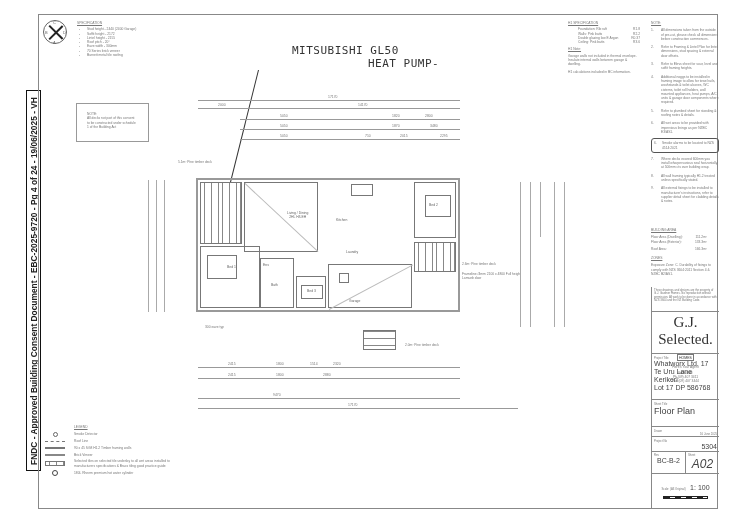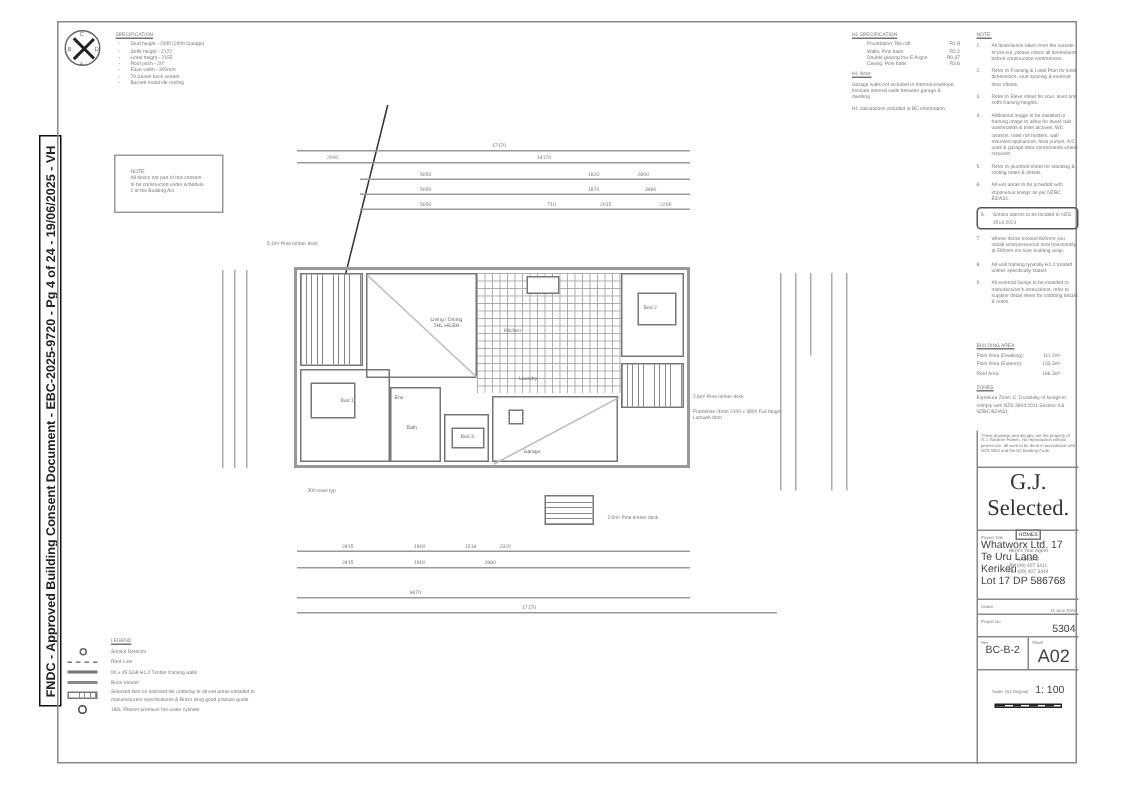--- a/index.html
+++ b/index.html
@@ -44,21 +44,21 @@
   .clspec .row { display: flex; justify-content: space-between; padding-left: 10px; }
   .areas { position: absolute; left: 651px; top: 228px; width: 68px; }
   .areas .h { text-decoration: underline; margin-bottom: 3px; }
   .areas .r { display: flex; justify-content: space-between; padding-right: 12px; }
   .tb { position: absolute; left: 651px; top: 287px; width: 68px; height: 222px; border-left: 1px solid #888; }
   .tb .blk { border-bottom: 1px solid #888; padding: 1.5px 2px; }
   .brand { font-family: "Liberation Serif", serif; font-size: 15px; color: #333; text-align: center; }
   .brand small { font-family: "Liberation Sans", sans-serif; font-size: 3.5px; border: 0.8px solid #777; padding: 0.5px 1px; vertical-align: middle; }
   .lbl { font-size: 2.8px; color: #777; }
   .val { font-size: 7px; color: #444; line-height: 8px; }
-  .big { font-size: 12px; color: #444; text-align: center; }
+  .big { font-size: 12px; color: #444; text-align: center; font-style: italic; }
   .legend { position: absolute; left: 44px; top: 425px; width: 150px; }
   .legend .h { text-decoration: underline; margin-bottom: 3px; }
   .legend .r { display: flex; align-items: center; margin-bottom: 2.5px; }
   .legend .sym { width: 22px; height: 4px; margin-right: 8px; display: flex; align-items: center; justify-content: center; }
   .scale-bar { height: 3px; width: 45px; margin: 2px auto; background: repeating-linear-gradient(90deg, #222 0 6px, #fff 6px 11px); border: 0.6px solid #222; }
 </style>
 </head>
 <body>
 
 <div class="page">
@@ -86,20 +86,24 @@
       <li>70 Series brick veneer</li>
       <li>Barnett metal tile roofing</li>
     </ul>
   </div>
 
   <div class="note-box tiny">
     <div>NOTE:</div>
     <div>All decks not part of this consent to be constructed under schedule 1 of the Building Act</div>
   </div>
 
+  <div class="hand">
+    <div>MITSUBISHI GL50</div>
+    <div class="l2">HEAT PUMP-</div>
+  </div>
   <div class="leader"></div>
 
   <div class="dim" style="left:198px;top:100px;width:262px">
       <span style="left:130px">17170</span>
     </div>
   <div class="dim" style="left:198px;top:108px;width:262px">
       <span style="left:20px">2000</span>
       <span style="left:160px">14170</span>
     </div>
   <div class="dim" style="left:240px;top:119px;width:220px">
@@ -263,20 +267,24 @@
       <div class="tiny" style="text-align:center">Ph (09) 407 3411</div>
       <div class="tiny" style="text-align:center">Fax (09) 407 3444</div>
     </div>
     <div class="blk" style="height:46px">
       <div class="lbl">Project Title</div>
       <div class="val">Whatworx Ltd. 17</div>
       <div class="val">Te Uru Lane</div>
       <div class="val">Kerikeri</div>
       <div class="val">Lot 17 DP 586768</div>
     </div>
+    <div class="blk" style="height:27px">
+      <div class="lbl">Sheet Title</div>
+      <div class="val" style="font-size:9px;line-height:11px">Floor Plan</div>
+    </div>
     <div class="blk" style="display:flex;justify-content:space-between;height:10px">
       <span class="lbl">Drawn</span>
       <span class="lbl" style="padding-top:3px">16 June 2025</span>
     </div>
     <div class="blk" style="height:15px">
       <div class="lbl">Project No</div>
       <div class="val" style="text-align:right">5304</div>
     </div>
     <div class="blk" style="display:flex;height:22px;padding:0">
       <div style="flex:1;border-right:1px solid #888;padding:1px 2px">

